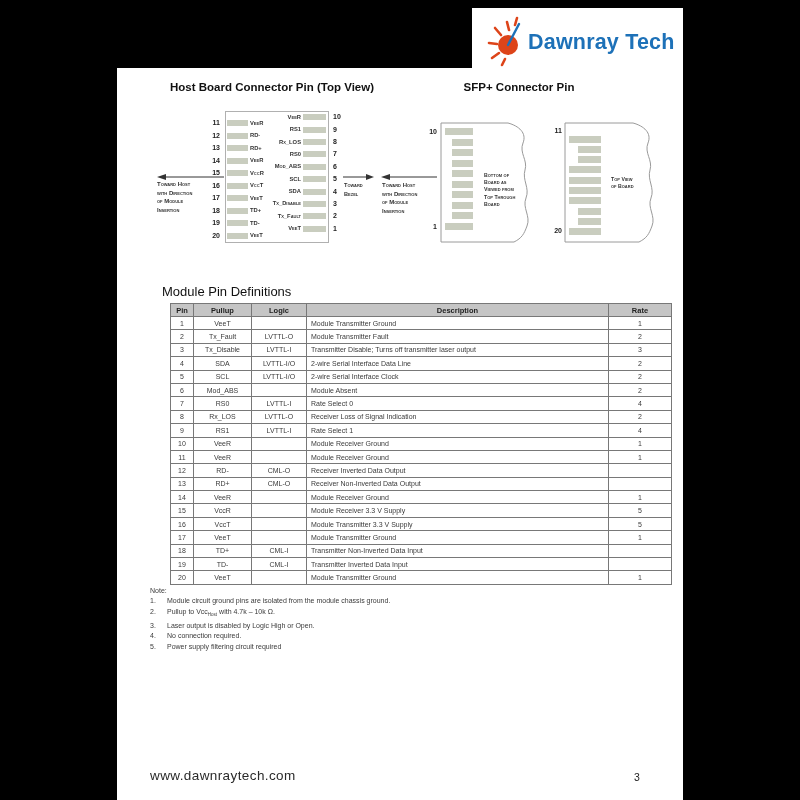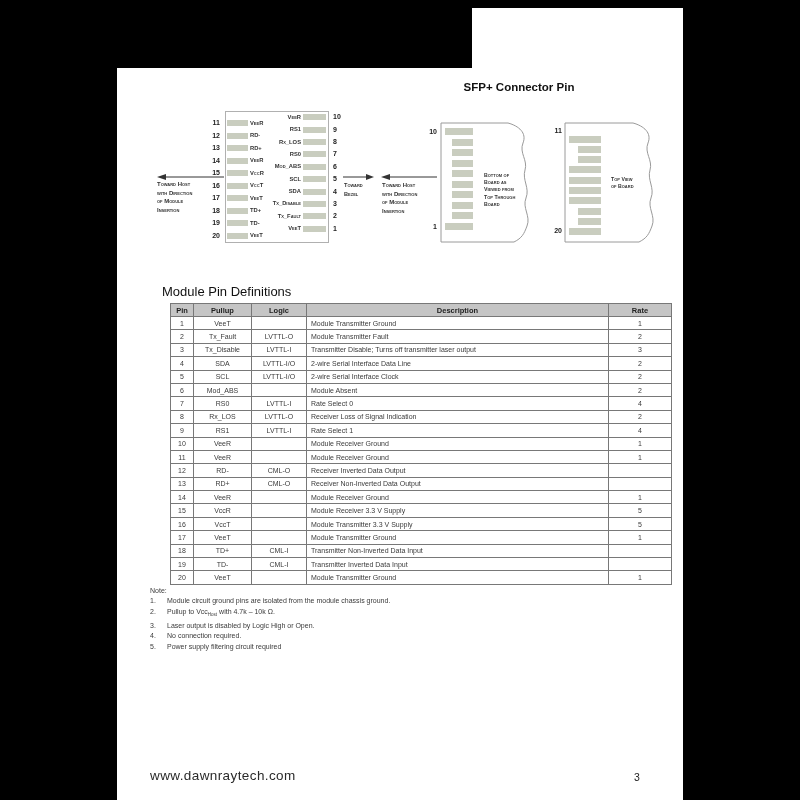--- a/index.html
+++ b/index.html
@@ -52,21 +52,37 @@
   .footer-url { position:absolute; left:150px; top:768px; font-size:13.5px; color:#2a2a2a; letter-spacing:0.4px; }
   .page-num   { position:absolute; left:634px; top:771px; font-size:10.5px; color:#222; }
 </style>
 </head>
 <body>
 
 <div id="canvas">
   <div class="page"></div>
   <div class="top-notch"></div>
 
-
+  <div class="logo">
+    <svg class="logo-sun" width="46" height="52" viewBox="0 0 46 52">
+      <g stroke="#dd4419" stroke-width="2.6" stroke-linecap="round">
+        <line x1="20" y1="7" x2="22" y2="15"></line>
+        <line x1="8" y1="13" x2="14" y2="20"></line>
+        <line x1="2" y1="28" x2="10" y2="29"></line>
+        <line x1="5" y1="43" x2="12" y2="38"></line>
+        <line x1="15" y1="50" x2="18" y2="44"></line>
+        <line x1="30" y1="3" x2="28" y2="10"></line>
+      </g>
+      <circle cx="21" cy="30" r="10" fill="#dd4419"></circle>
+      <path d="M21,30 L32,9" stroke="#1d71b8" stroke-width="2.4" stroke-linecap="round" fill="none"></path>
+    </svg>
+    <div class="logo-text">Dawnray Tech</div>
+  </div>
+
+  <div class="h1" id="heading-host">Host Board Connector Pin (Top View)</div>
   <div class="h1" id="heading-sfp">SFP+ Connector Pin</div>
 
   <div class="host-rect"></div>
   <div id="host-pins">
       <div class="pin-num" style="left: 194px; top: 119.3px; width: 26px; text-align: right;">11</div>
       <div class="pad" style="left: 227px; top: 120.3px; width: 21px; height: 6px;"></div>
       <div class="pin-label" style="left: 250px; top: 119.8px;">VeeR</div>
       <div class="pin-num" style="left: 194px; top: 131.8px; width: 26px; text-align: right;">12</div>
       <div class="pad" style="left: 227px; top: 132.8px; width: 21px; height: 6px;"></div>
       <div class="pin-label" style="left: 250px; top: 132.3px;">RD-</div>

